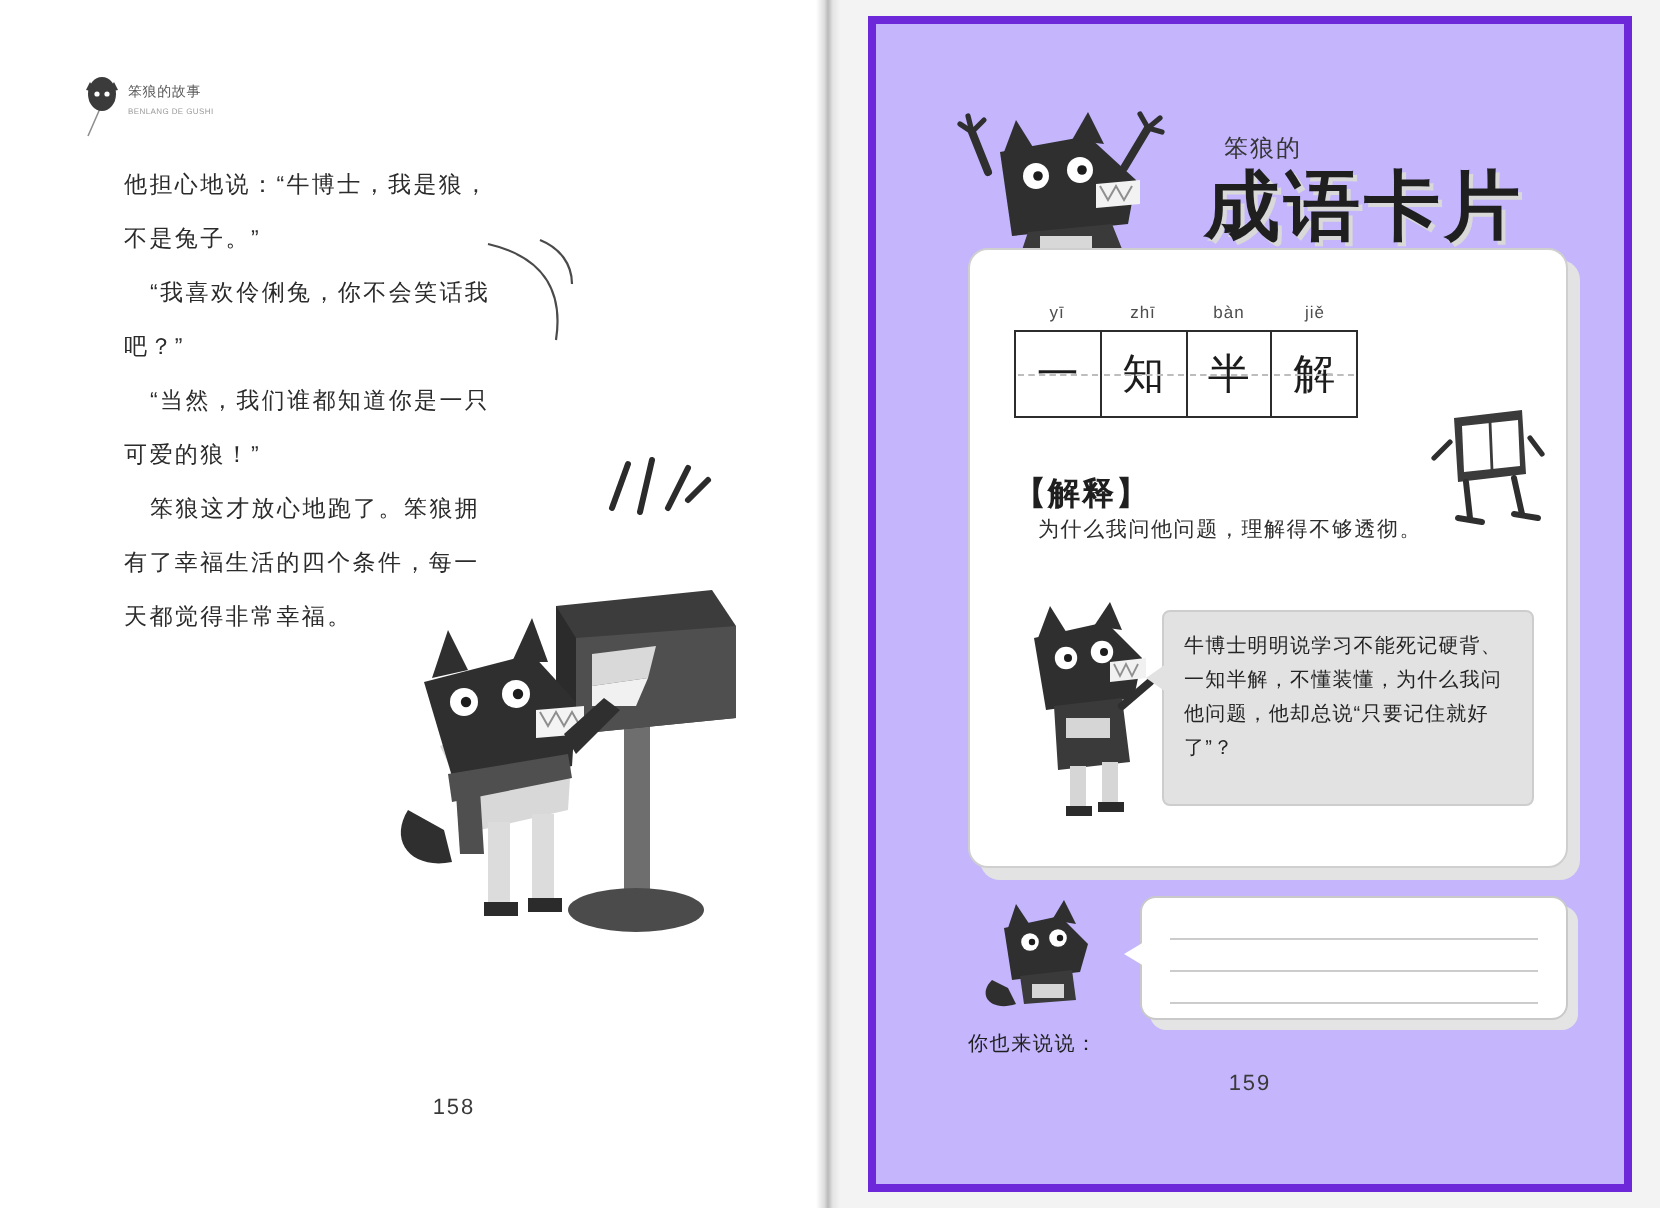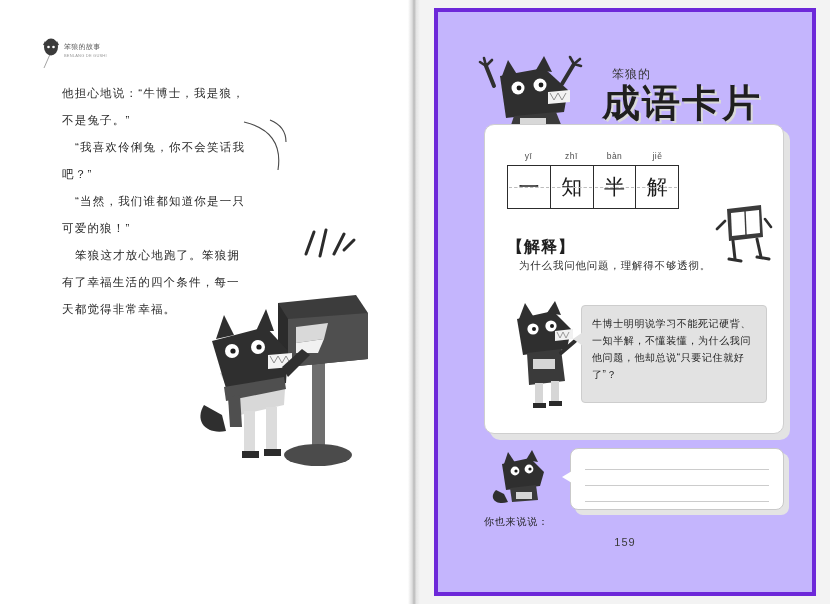--- a/index.html
+++ b/index.html
@@ -306,20 +306,21 @@
       <path d="M4 150 C-6 166, 6 180, 26 176 L22 160 Z" fill="#2f2f2f"></path>
 
       <rect x="44" y="156" width="11" height="42" fill="#dcdcdc"></rect>
       <rect x="66" y="152" width="11" height="44" fill="#dcdcdc"></rect>
       <rect x="42" y="196" width="17" height="7" fill="#2b2b2b"></rect>
       <rect x="64" y="194" width="17" height="7" fill="#2b2b2b"></rect>
 
       <path d="M82 112 L102 94 L110 100 L88 122 Z" fill="#2f2f2f"></path>
     </svg>
 
+    <div class="folio">158</div>
   </div>
 
   <div class="gutter"></div>
 
   <div class="page page-right">
     <div class="inner-card">
 
       <div class="title-block">
         <svg class="art" style="left:0; top:0;" width="110" height="74" viewBox="0 0 110 74">
 

